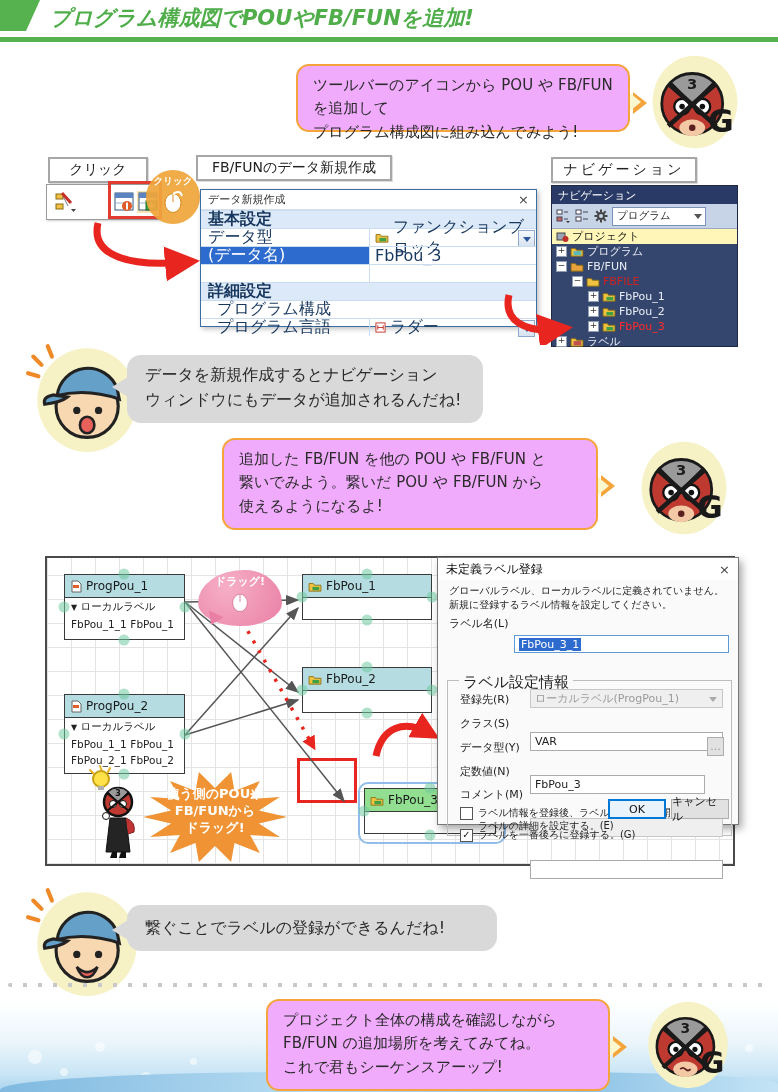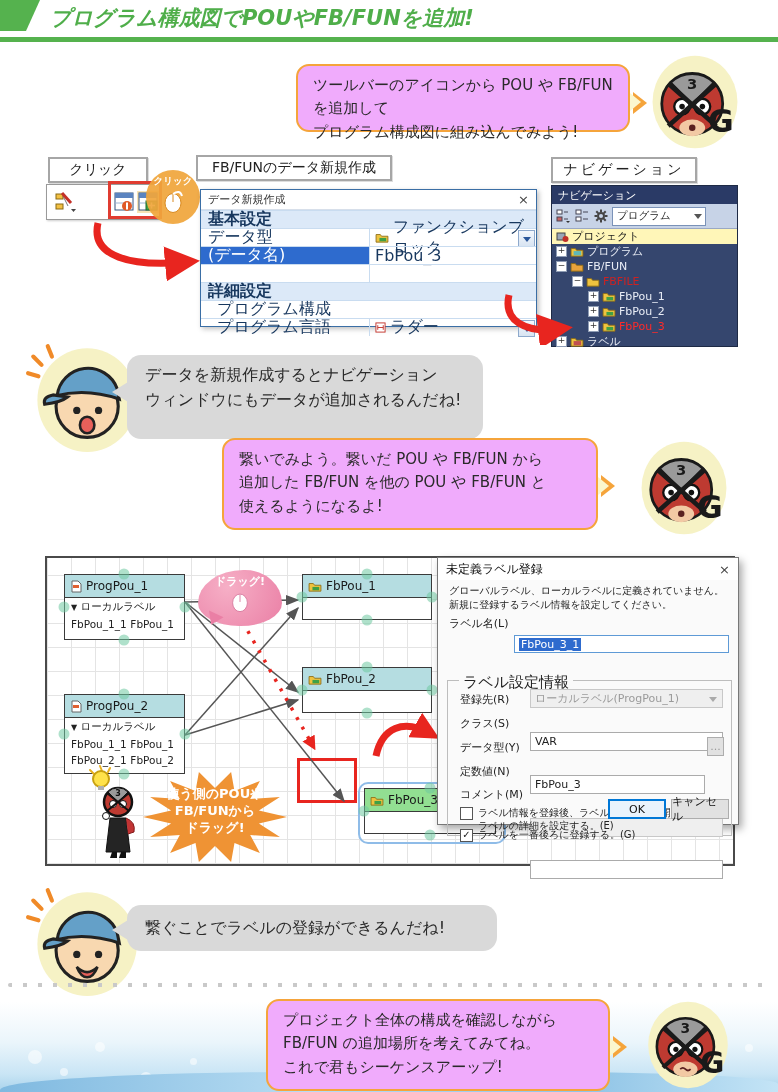--- a/index.html
+++ b/index.html
@@ -329,28 +329,28 @@
     <path d="M27 53 q-10 2 -8 9 q16 -2 22 -7 z" fill="#64A0C8" stroke="#222" stroke-width="3"></path>
     <circle cx="50" cy="68" r="3.5" fill="#222"></circle>
       <circle cx="71" cy="68" r="3.5" fill="#222"></circle>
     <ellipse cx="60" cy="82" rx="7" ry="8" fill="#E8605A" stroke="#222" stroke-width="2.5"></ellipse>
     <g stroke="#F08A28" stroke-width="4" stroke-linecap="round">
       <line x1="8" y1="16" x2="16" y2="24"></line>
         <line x1="22" y1="6" x2="26" y2="16"></line>
         <line x1="3" y1="32" x2="13" y2="35"></line>
       </g>
   </svg>
-  <div class="abs gbubble" style="left:127px;top:355px;width:356px;height:84px;">
+  <div class="abs gbubble" style="left:127px;top:355px;width:356px;height:68px;">
     <div>データを新規作成するとナビゲーション</div>
     <div>ウィンドウにもデータが追加されるんだね!</div>
   </div>
 
   <div class="abs ybubble" style="left:222px;top:438px;width:376px;height:92px;">
+    <div>追加した FB/FUN を他の POU や FB/FUN と</div>
     <div>繋いでみよう。繋いだ POU や FB/FUN から</div>
-    <div>追加した FB/FUN を他の POU や FB/FUN と</div>
     <div>使えるようになるよ!</div>
   </div>
   <svg class="abs" style="left:636px;top:440px;" width="96" height="96" viewBox="0 0 100 104">
     <ellipse cx="50" cy="52" rx="46" ry="50" fill="#F6F2C5"></ellipse>
     <circle cx="47" cy="54" r="33" fill="#BE3A31" stroke="#1a1a1a" stroke-width="3"></circle>
     <path d="M47 54 L24 31 A33 33 0 0 1 70 31 Z" fill="#9A9A9A" stroke="#1a1a1a" stroke-width="2"></path>
     <text x="47" y="38" text-anchor="middle" font-size="16" font-weight="bold" fill="#1a1a1a">3</text>
     <ellipse cx="47" cy="80" rx="14" ry="9" fill="#F2C9A4"></ellipse>
     <circle cx="36" cy="57" r="8.5" fill="#fff" stroke="#111" stroke-width="2.5"></circle>
     <circle cx="58" cy="57" r="8.5" fill="#fff" stroke="#111" stroke-width="2.5"></circle>

